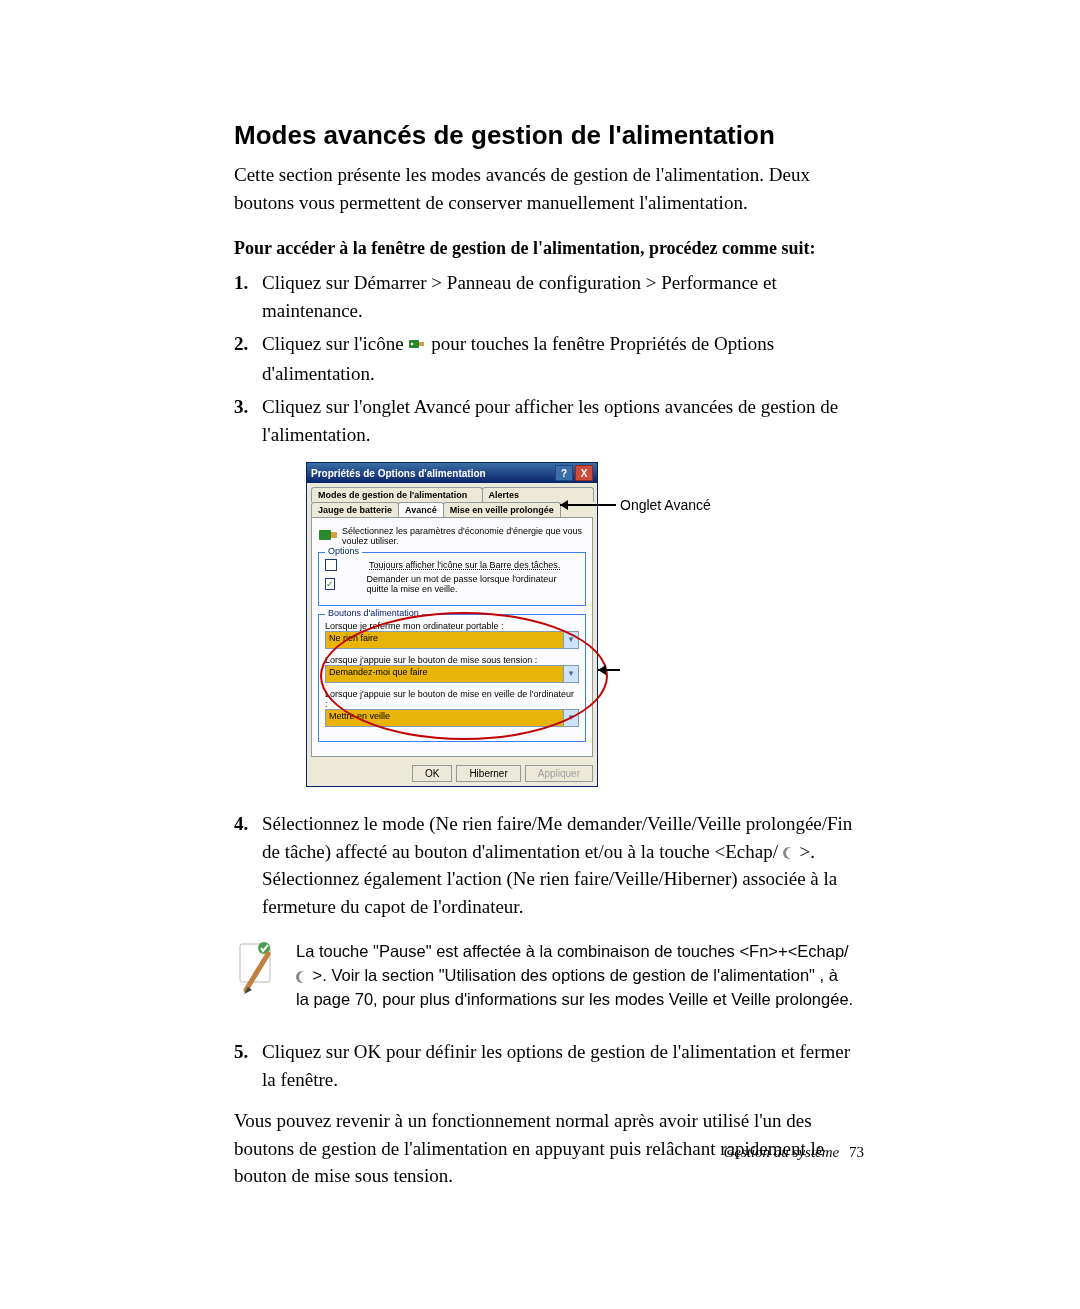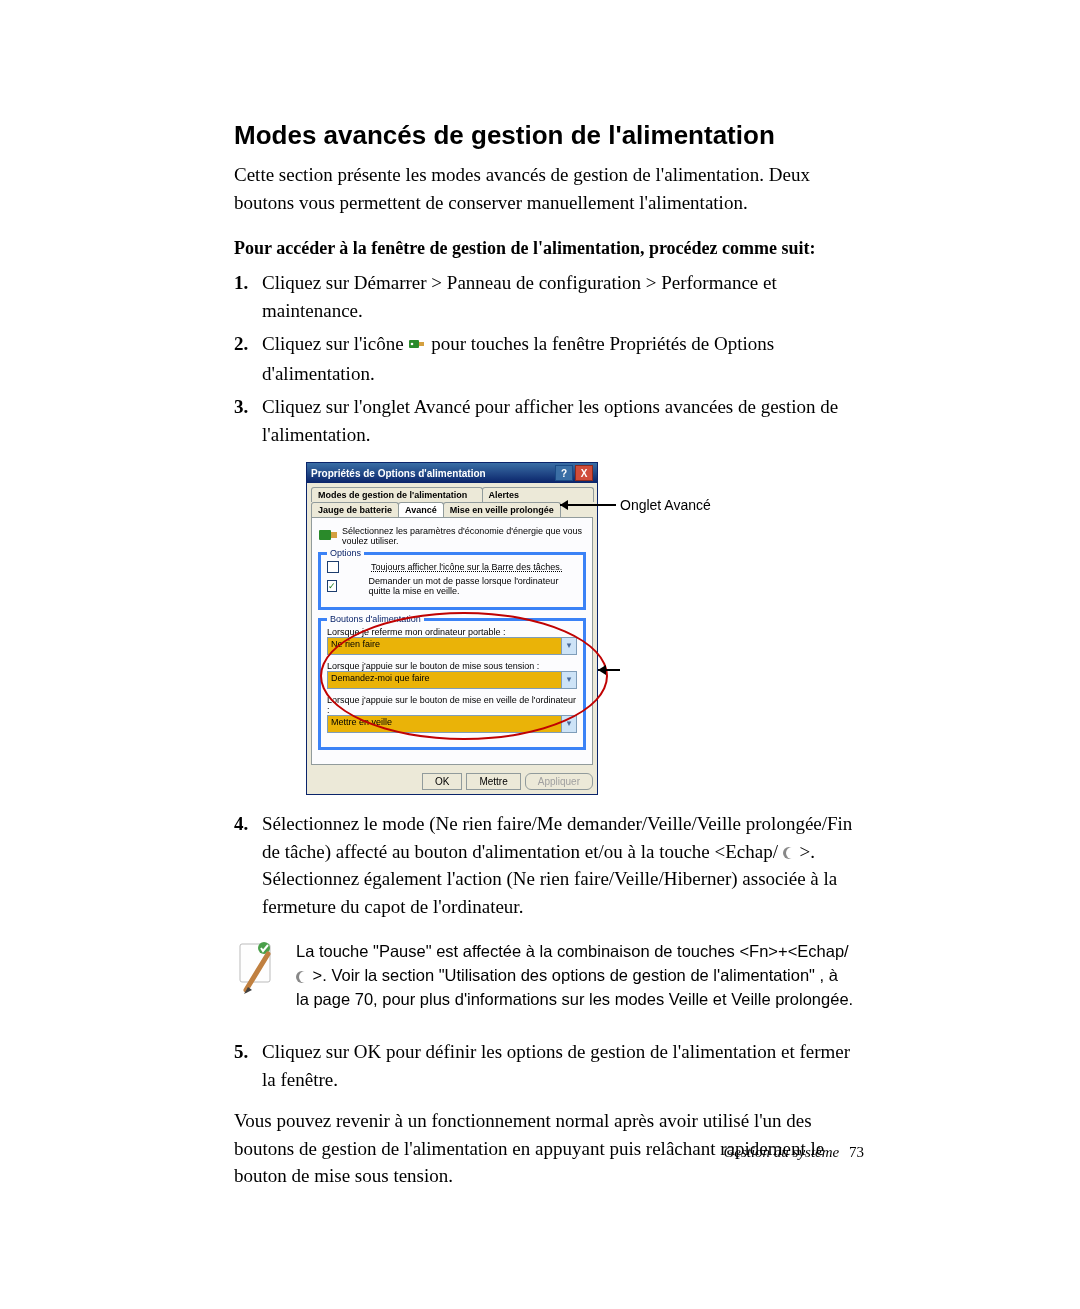--- a/index.html
+++ b/index.html
@@ -21,31 +21,31 @@
   .titlebar .t { flex:1; font-weight:bold; font-size:10px; }
   .winbtn { width:16px; height:14px; margin-left:2px; background:#d04c3a; border:1px solid #8b2a1e; display:flex;align-items:center;justify-content:center;color:#fff;font-weight:bold;font-size:10px; }
   .winbtn.help { background:#3a6ea5; border-color:#1a4a85; }
   .tabs { padding:4px 4px 0 4px; background:#ece9d8; }
   .tabrow { display:flex; }
   .tab { border:1px solid #919b9c; border-bottom:none; background:#ece9d8; padding:2px 6px; font-size:9px; margin-right:-1px; border-radius:3px 3px 0 0; position:relative;font-weight:bold; }
   .tab.active { background:#fff; z-index:2; }
   .tabbody { background:#fcfcfe; border:1px solid #919b9c; margin:0 4px 4px 4px; padding:6px; font-size:9px; }
   .iconrow { display:flex; align-items:flex-end; margin-bottom:6px; }
   .iconrow .ic { width:24px; flex-shrink:0; }
-  .grp { border:3px solid #3b82f6; padding:6px 6px 8px 6px; margin-bottom:8px; position:relative; }
+  .grp { border:1px solid #3b82f6; padding:6px 6px 8px 6px; margin-bottom:8px; position:relative; }
   .grplab { position:absolute; top:-7px; left:6px; background:#fcfcfe; padding:0 3px; color:#0a246a; font-size:9px; }
   .chk { display:flex; align-items:center; margin-bottom:3px;gap:28px; }
   .chkbox { width:10px;height:10px;border:1px solid #1c3d6e;background:#fff;margin-right:4px;display:flex;align-items:center;justify-content:center;color:#1c7d1c;font-size:9px;line-height:1;}
   .field { margin-bottom:6px; }
   .combo { display:flex; border:1px solid #7f9db9; background:#eab308; height:16px; }
   .combo .val { flex:1; padding:1px 3px; font-size:9px; }
   .combo .arrow { width:14px; background:#cde3f7; border-left:1px solid #7f9db9; color:#4a6a9a; text-align:center; font-size:9px; line-height:14px; }
   .btnrow { display:flex; justify-content:flex-end; padding:4px; gap:4px; }
   .btn { border:1px solid #919b9c; background:#ece9d8; padding:2px 12px; font-size:10px; }
-  .btn.disabled { color:#a0a0a0;border-radius:6px; }
+  .btn.disabled { color:#a0a0a0; }
   
   .callout1-line { position:absolute; top:42px; left:266px; width:56px; height:2px; background:#000; }
   .callout1-arrow { position:absolute; top:38px; left:266px; width:0;height:0;border-top:5px solid transparent;border-bottom:5px solid transparent;border-right:8px solid #000;}
   .callout1-text { position:absolute; top:35px; left:326px; font-family:Arial,sans-serif; font-size:14px; }
   .circle { position:absolute; top:150px; left:26px; width:284px; height:124px; border:2px solid #c00202; border-radius:50%/50%; pointer-events:none; }
   .callout2-line { position:absolute; top:207px; left:304px; width:22px; height:2px; background:#000; }
   .callout2-arrow { position:absolute; top:203px; left:304px; width:0;height:0;border-top:5px solid transparent;border-bottom:5px solid transparent;border-right:8px solid #000;}
   .callout2-text { position:absolute; top:195px; left:330px; font-family:Arial,sans-serif; font-size:14px; line-height:1.25; width:200px; }
   
   .note { display:flex; margin:20px 0 26px 0; }
@@ -155,21 +155,21 @@
               <div>Lorsque j'appuie sur le bouton de mise en veille de l'ordinateur :</div>
               <div class="combo">
                 <span class="val">Mettre en veille</span>
                 <span class="arrow">▾</span>
               </div>
             </div>
           </div>
         </div>
         <div class="btnrow">
           <span class="btn">OK</span>
-          <span class="btn">Mettre</span>
+          <span class="btn">Hiberner</span>
           <span class="btn disabled">Appliquer</span>
         </div>
       </div>
       <div class="callout1-arrow"></div>
       <div class="callout1-line"></div>
       <div class="callout1-text">Onglet Avancé</div>
       <div class="circle"></div>
       <div class="callout2-arrow"></div>
       <div class="callout2-line"></div>
     </div>

